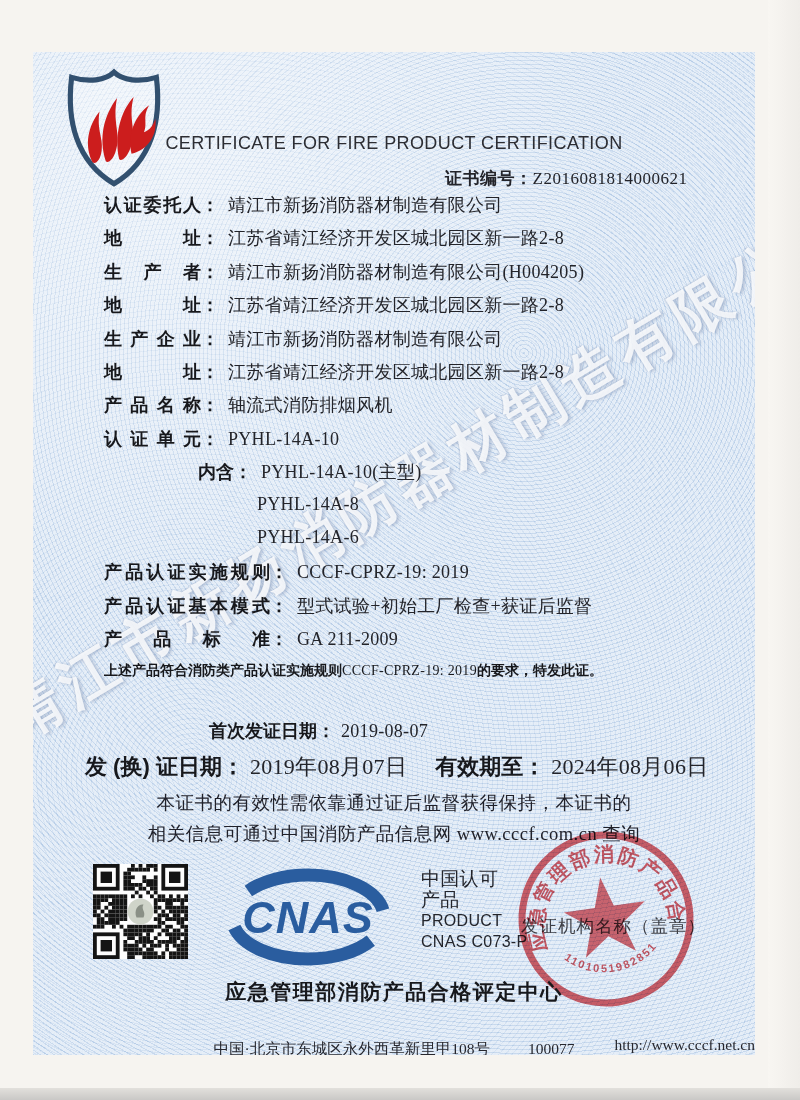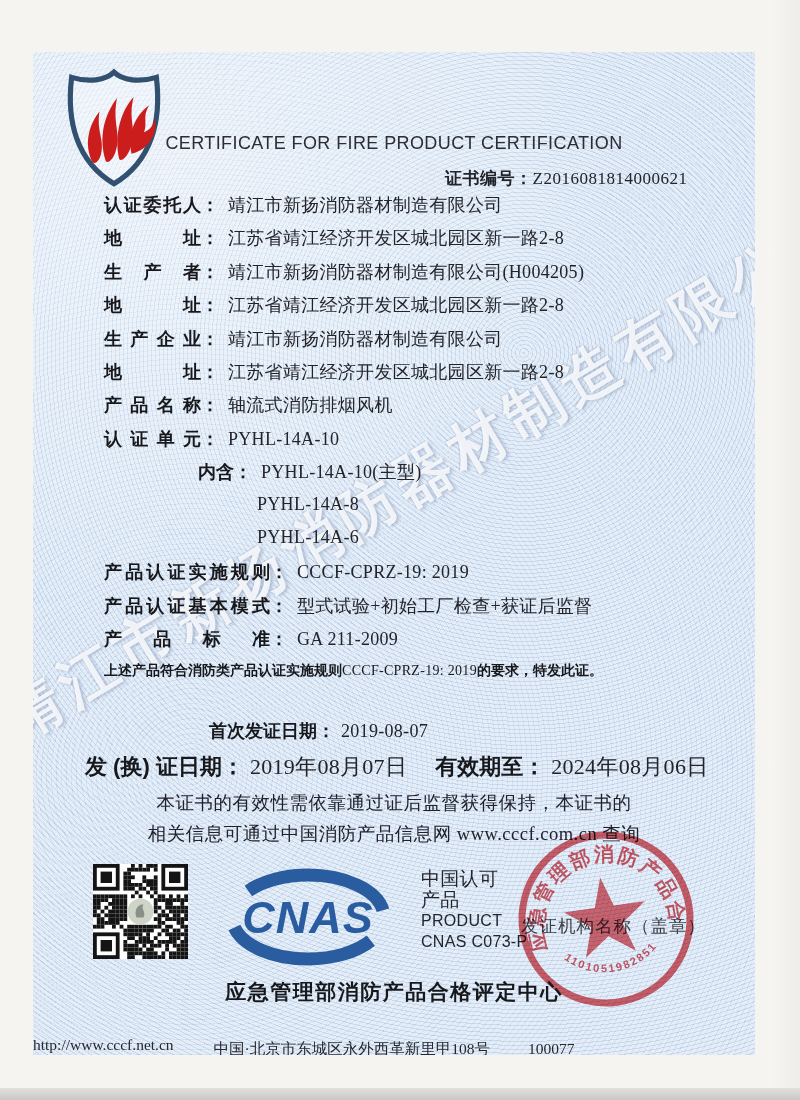--- a/index.html
+++ b/index.html
@@ -108,21 +108,21 @@
   .org-name {
     position:absolute; left:0; top:926px; width:100%; text-align:center;
     font-size:21px; font-weight:bold; color:#17181c; letter-spacing:1.5px;
   }
   .org-addr {
     position:absolute; left:0; top:961px; width:100%; text-align:center;
     font-family:"Liberation Serif", serif; font-size:15.5px; color:#26272e;
   }
   .org-addr .pc { display:inline-block; margin-left:38px;margin-top:27px; }
   .org-url {
-    position:absolute; left:0; top:984px; width:100%; text-align:left;
+    position:absolute; left:0; top:984px; width:100%; text-align:right;
     font-family:"Liberation Serif", serif; font-size:15.5px; color:#26272e;
   }
 </style>
 </head>
 <body>
 
 <div class="certificate">
 
   <div class="watermark">靖江市新扬消防器材制造有限公司</div>
 

